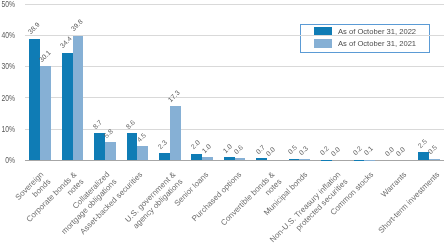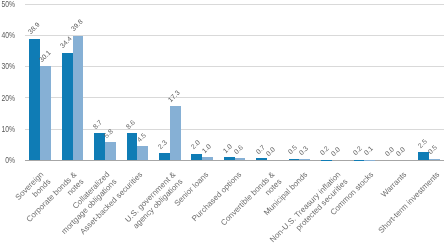--- a/index.html
+++ b/index.html
@@ -18,20 +18,26 @@
   .catlabel{font-size:8px;color:#6e6e6e;white-space:nowrap;text-align:right;
             line-height:9.5px;}
   .legend{position:absolute;border:1px solid #5b9bd5;background:#fff;box-sizing:border-box;}
   .swatch{position:absolute;}
   .lgtext{position:absolute;font-size:7.6px;color:#4d4d4d;white-space:nowrap;line-height:10px;}
 </style>
 </head>
 <body>
 
 <div id="chart">
+  <div class="legend" style="left:300.4px;top:24.0px;width:129.3px;height:28.6px;">
+    <div class="swatch" style="left: 12.5px; top: 2.4px; width: 18px; height: 8.5px; background: rgb(15, 124, 181);"></div>
+    <div class="lgtext" style="left:36.6px;top:2.2px;">As of October 31, 2022</div>
+    <div class="swatch" style="left: 12.5px; top: 14.4px; width: 18px; height: 8.5px; background: rgb(134, 176, 213);"></div>
+    <div class="lgtext" style="left:36.6px;top:14.2px;">As of October 31, 2021</div>
+  </div>
 <div class="axisline" style="left: 25px; width: 419px; top: 159.8px;"></div>
     <div class="ytick" style="left: -25.3px; width: 40px; top: 155.1px; transform: scaleX(0.78); transform-origin: right center;">0%</div>
     <div class="gridline" style="left: 25px; width: 419px; top: 128.55px;"></div>
     <div class="ytick" style="left: -25.3px; width: 40px; top: 123.85px; transform: scaleX(0.78); transform-origin: right center;">10%</div>
     <div class="gridline" style="left: 25px; width: 419px; top: 97.3px;"></div>
     <div class="ytick" style="left: -25.3px; width: 40px; top: 92.6px; transform: scaleX(0.78); transform-origin: right center;">20%</div>
     <div class="gridline" style="left: 25px; width: 419px; top: 66.05px;"></div>
     <div class="ytick" style="left: -25.3px; width: 40px; top: 61.35px; transform: scaleX(0.78); transform-origin: right center;">30%</div>
     <div class="gridline" style="left: 25px; width: 419px; top: 34.8px;"></div>
     <div class="ytick" style="left: -25.3px; width: 40px; top: 30.1px; transform: scaleX(0.78); transform-origin: right center;">40%</div>

